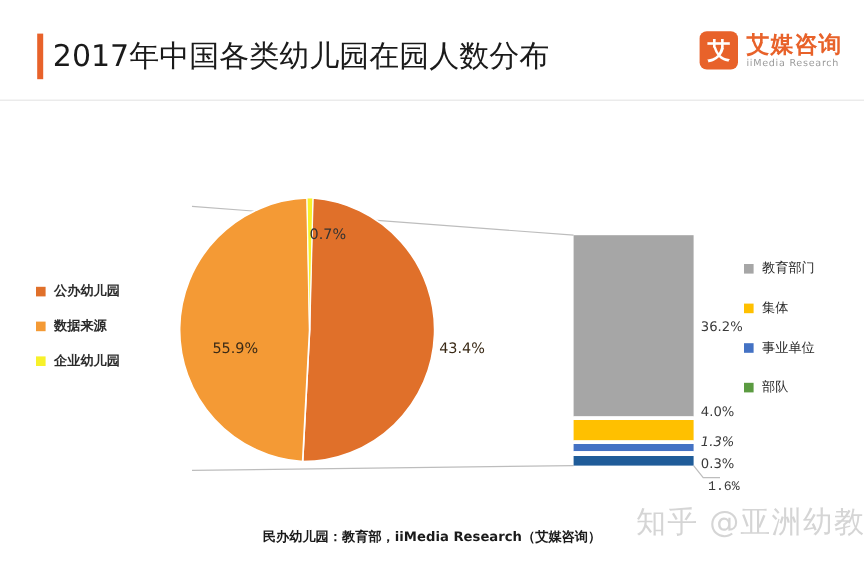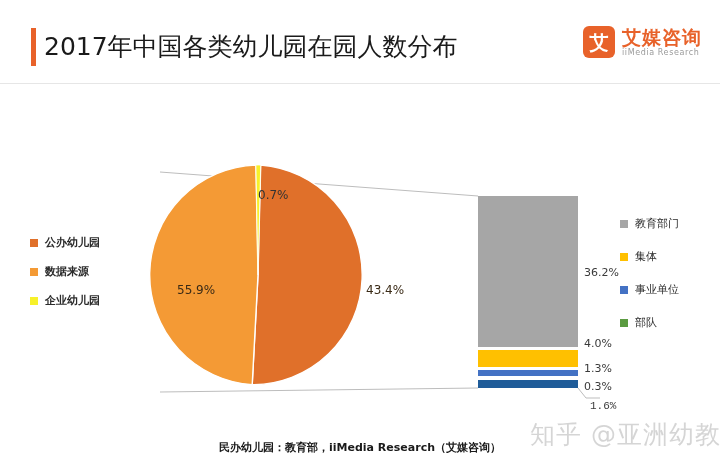--- a/index.html
+++ b/index.html
@@ -69,21 +69,21 @@
   .bar{position:absolute;left:478px;top:56px;width:100px;height:192px;}
   .bar-seg{width:100%;}
 
   
   .connectors{position:absolute;left:0;top:0;width:720px;height:290px;pointer-events:none;}
 
   
   .bar-label{position:absolute;font-size:11px;color:#3a3a3a;white-space:nowrap;}
   .bl-362{left:584px;top:126px;}
   .bl-40{left:584px;top:197px;}
-  .bl-13{left:584px;top:222px;}
+  .bl-13{left:584px;top:222px;font-style:italic;}
   .bl-03{left:584px;top:240px;}
   .bl-16{left:590px;top:260px;font-family:Liberation Mono, monospace;}
 
   
   .footer-source{
     position:absolute;left:0;top:440px;width:720px;text-align:center;
     font-size:11px;color:#1a1a1a;font-weight:bold;
   }
   .watermark{
     position:absolute;left:530px;top:418px;

